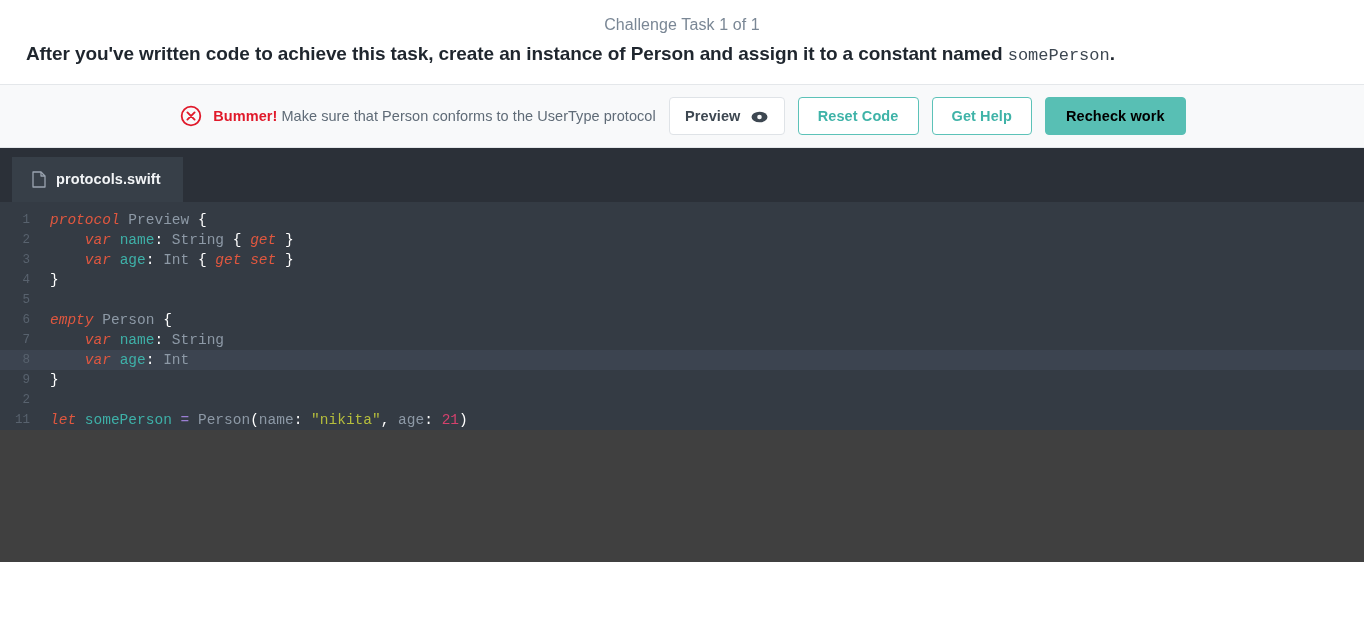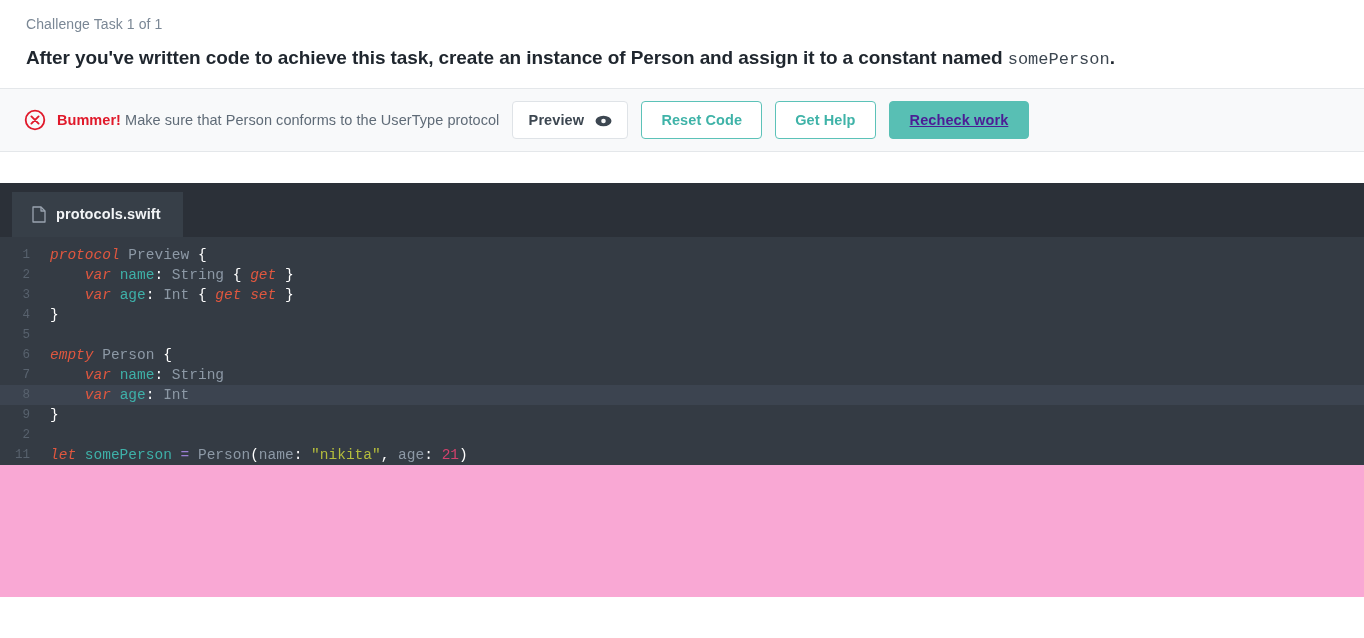--- a/index.html
+++ b/index.html
@@ -12,24 +12,25 @@
     font-family: "Liberation Sans", sans-serif;
   }
 
   
   .task-header {
     padding: 16px 26px 14px 26px;
     background: #ffffff;
   }
 
   .task-counter {
-    font-size: 14px;
+    font-size: 16px;
     color: #7a8795;
     letter-spacing: 0.1px;
-    margin-bottom: 11px;
+    margin-bottom: 5px;
+    text-align: center;
   }
 
   .task-body {
     font-size: 19px;
     font-weight: bold;
     color: #1f262e;
     line-height: 1.62;
     letter-spacing: -0.1px;
     max-width: 1320px;
   }
@@ -41,21 +42,21 @@
     font-size: 17px;
     font-weight: normal;
     color: #3d4751;
     letter-spacing: 0;
   }
 
   
   .status-bar {
     display: flex;
     align-items: center;
-    justify-content: flex-start;
+    justify-content: center;
     height: 64px;
     padding: 0 22px 0 24px;
     background: #f8f9fa;
     border-top: 1px solid #e4e7ea;
     border-bottom: 1px solid #e4e7ea;
   }
 
   .status-left {
     display: flex;
     align-items: center;
@@ -108,31 +109,29 @@
 
   .btn-outline {
     border: 1px solid #5cc2b8;
     color: #3fb3a8;
     padding: 0 19px;
   }
 
   .btn-primary {
     border: 1px solid #58bfb4;
     background: #58bfb4;
-    color: #4c1d95;
+    color: #000000;
     padding: 0 20px;
-    text-decoration: underline;
   }
 
   
   .editor {
-    background: #f9a8d4;
+    background: #404040;
     height: 414px;
     position: relative;
-    margin-top: 31px;
   }
 
   .tab-bar {
     height: 54px;
     background: #2b3038;
     display: flex;
     align-items: flex-end;
     padding-left: 12px;
   }
 

